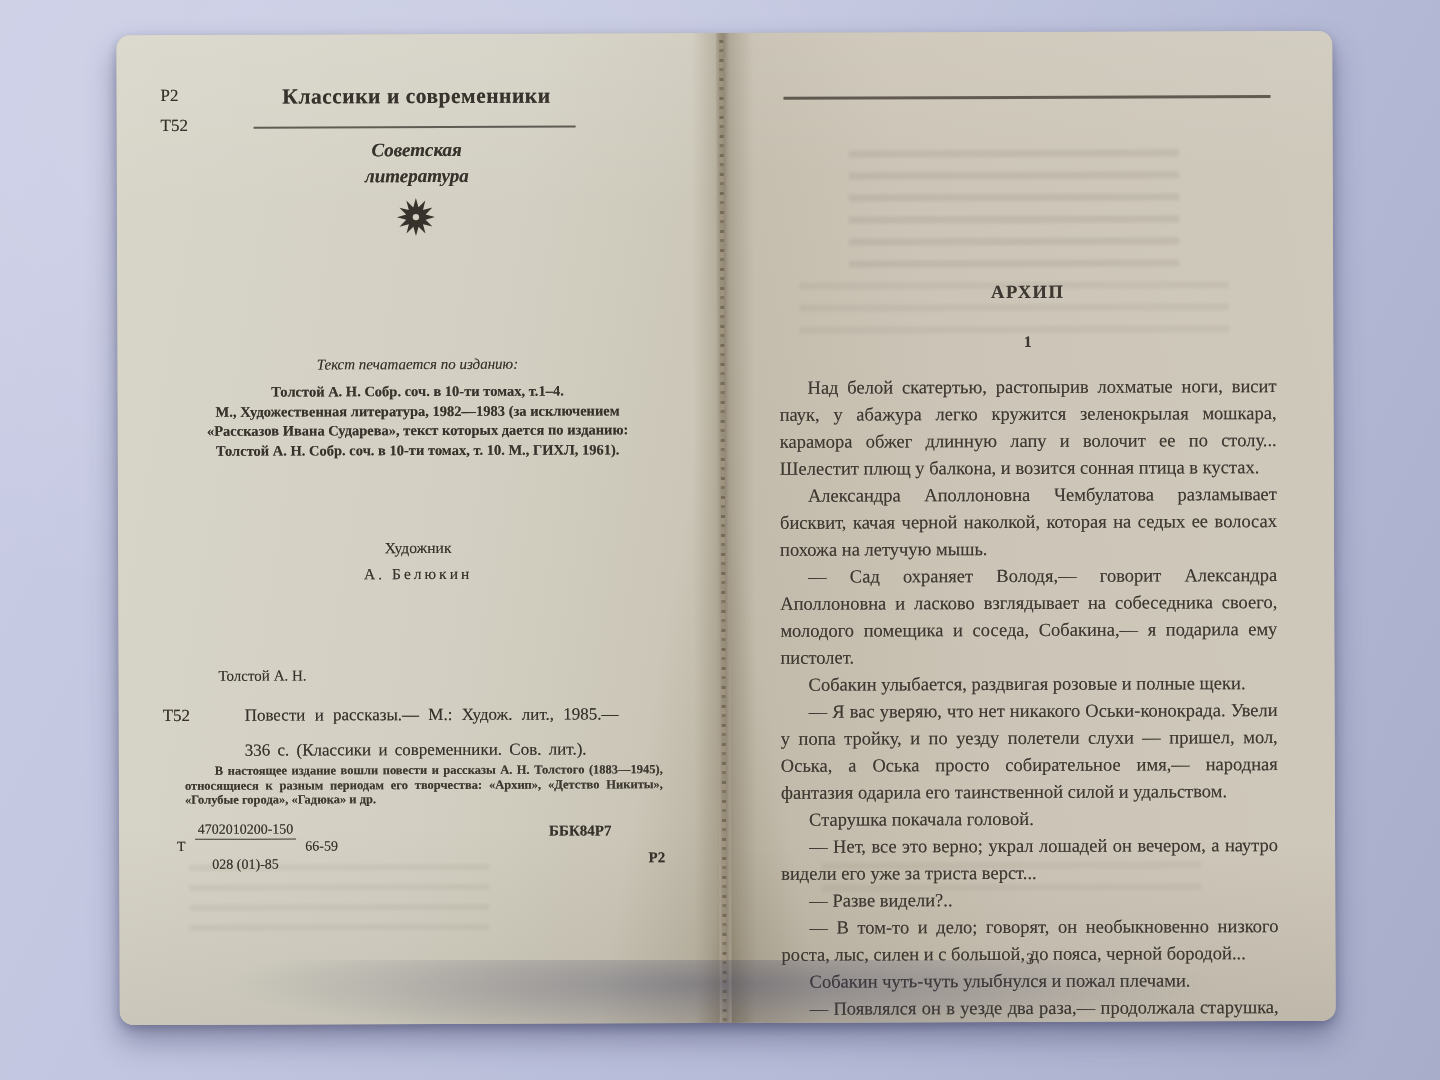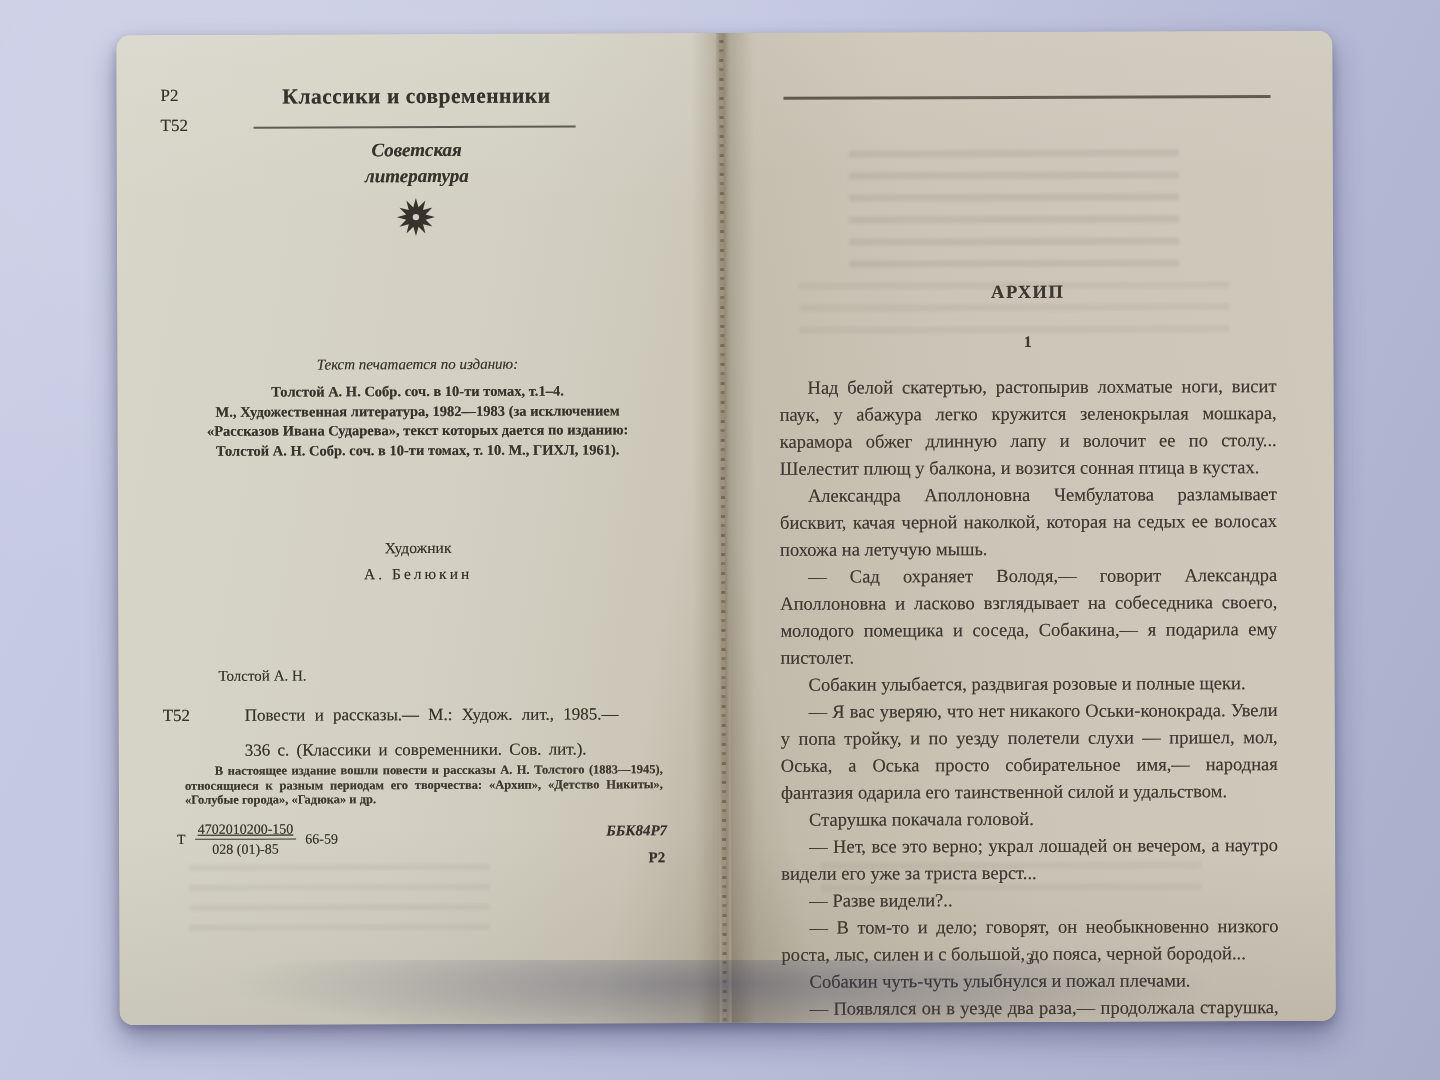--- a/index.html
+++ b/index.html
@@ -58,24 +58,24 @@
   .artist-label{top:505px;font-size:15.5px;}
   .artist-name{top:531px;font-size:15.5px;letter-spacing:3px;}
   .author-heading{position:absolute;left:100px;top:633px;font-size:15px;}
   .catalog-line{position:absolute;left:44px;top:671px;width:506px;font-size:17px;}
   .catalog-code{display:inline-block;width:82px;}
   .catalog-entry{word-spacing:5px;}
   .catalog-line2{position:absolute;left:126px;top:706px;width:424px;font-size:17px;word-spacing:3px;}
   .annotation{position:absolute;left:66px;top:729px;width:478px;font-size:12.5px;line-height:14.5px;text-align:justify;text-indent:30px;font-weight:bold;color:#3d3931;}
   .index-block{position:absolute;left:58px;top:786px;display:flex;align-items:center;gap:9px;font-size:14px;}
   .index-frac{text-align:center;line-height:17px;}
-  .index-frac .num{border-bottom:1.5px solid #37332c;padding:0 3px 1px;text-decoration:underline;}
-  .index-frac .den{padding-top:1px;}
+  .index-frac .num{border-bottom:1.5px solid #37332c;padding:0 3px 1px;}
+  .index-frac .den{padding-top:16px;}
   .bbk{position:absolute;left:430px;top:789px;width:118px;font-size:15px;font-weight:bold;}
-  .bbk-row1{display:flex;justify-content:flex-end;font-style:italic;}
+  .bbk-row1{display:flex;justify-content:flex-start;}
   .bbk-row2{text-align:right;margin-top:10px;padding-right:2px;}
   .copyright{position:absolute;left:336px;top:861px;width:216px;font-size:14.5px;line-height:19.5px;text-align:justify;}
   
   .rp{color:#3d3831;text-shadow:0 0 0.5px rgba(61,56,49,0.55);}
   .top-rule{position:absolute;left:55px;top:64px;width:487px;height:2.5px;background:#4c473e;opacity:0.85;}
   .ghost{position:absolute;opacity:0.10;filter:blur(1.6px);pointer-events:none;
     background:repeating-linear-gradient(180deg, rgba(70,62,50,0.85) 0 7px, rgba(0,0,0,0) 7px 22px);}
   .ghost-a{left:120px;top:118px;width:330px;height:120px;}
   .ghost-b{left:70px;top:250px;width:430px;height:60px;opacity:0.07;}
   .ghost-c{left:90px;top:830px;width:380px;height:40px;opacity:0.06;}

